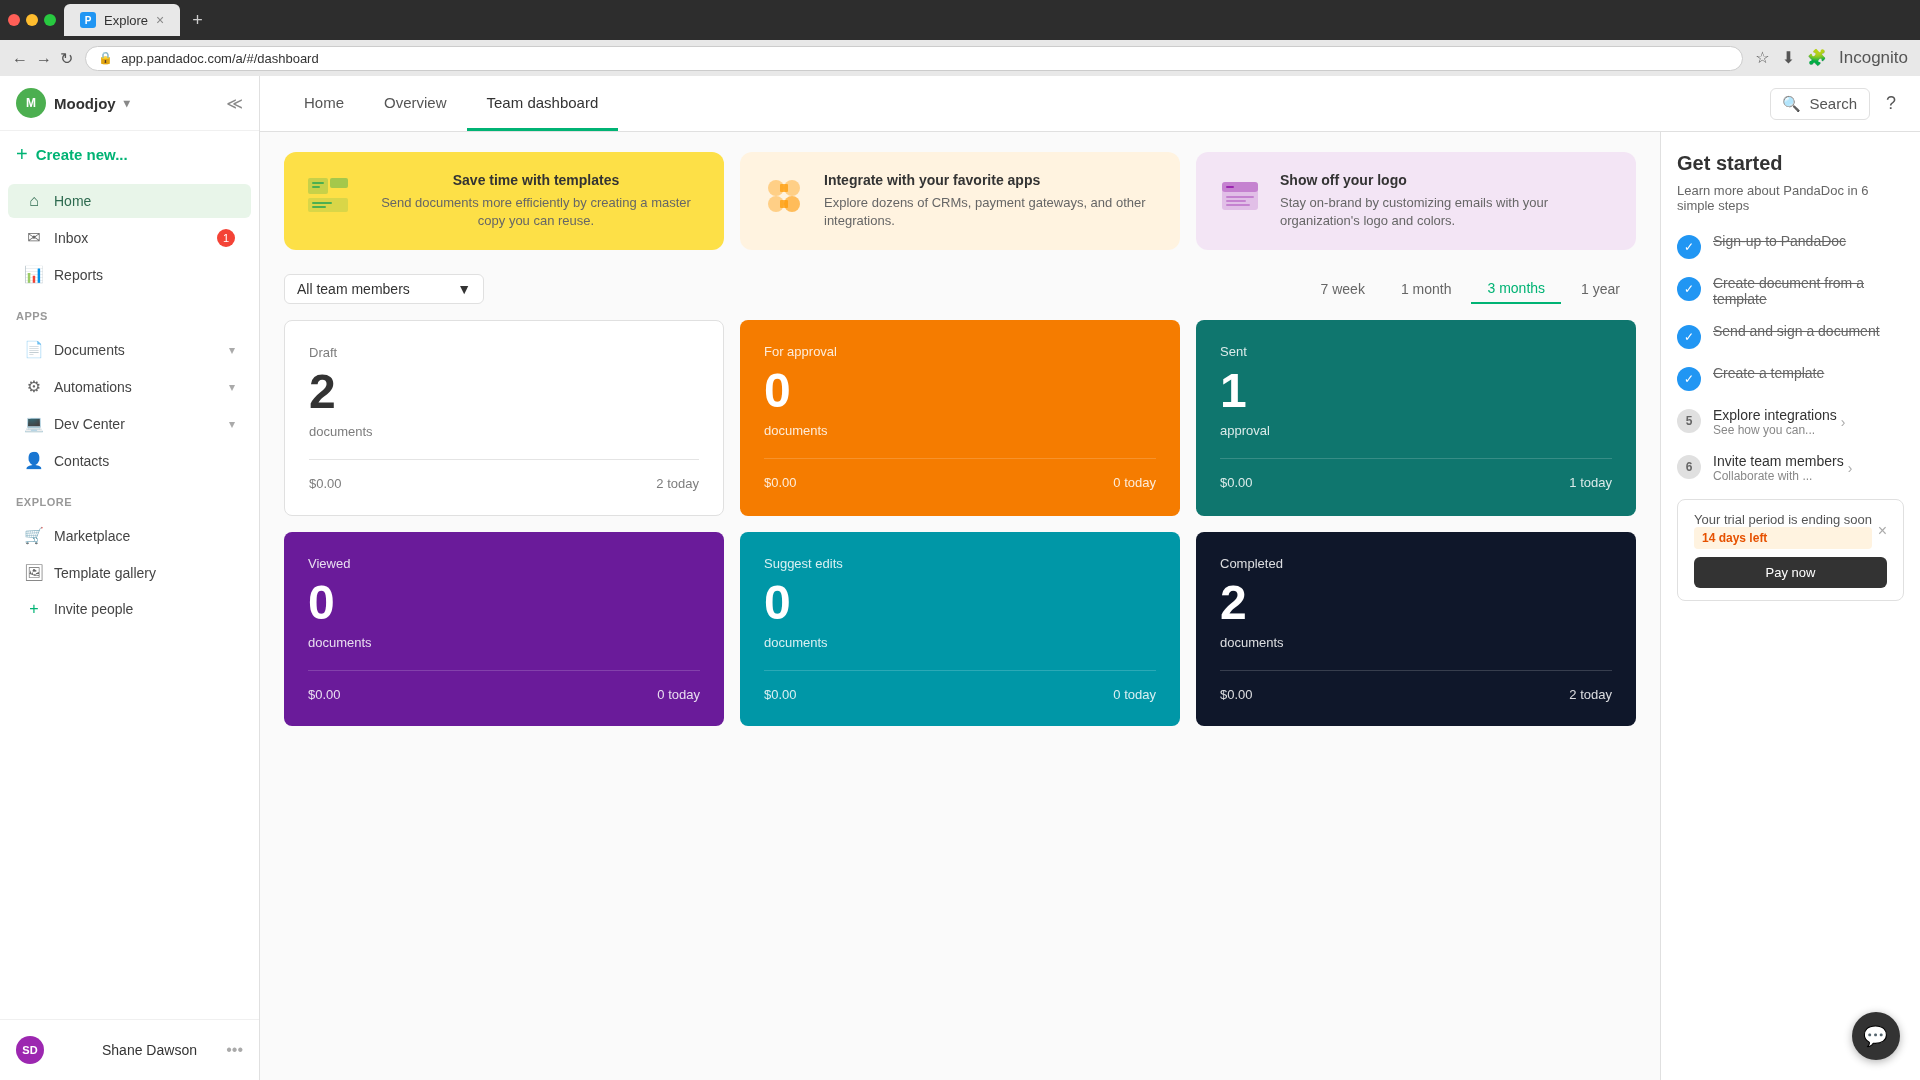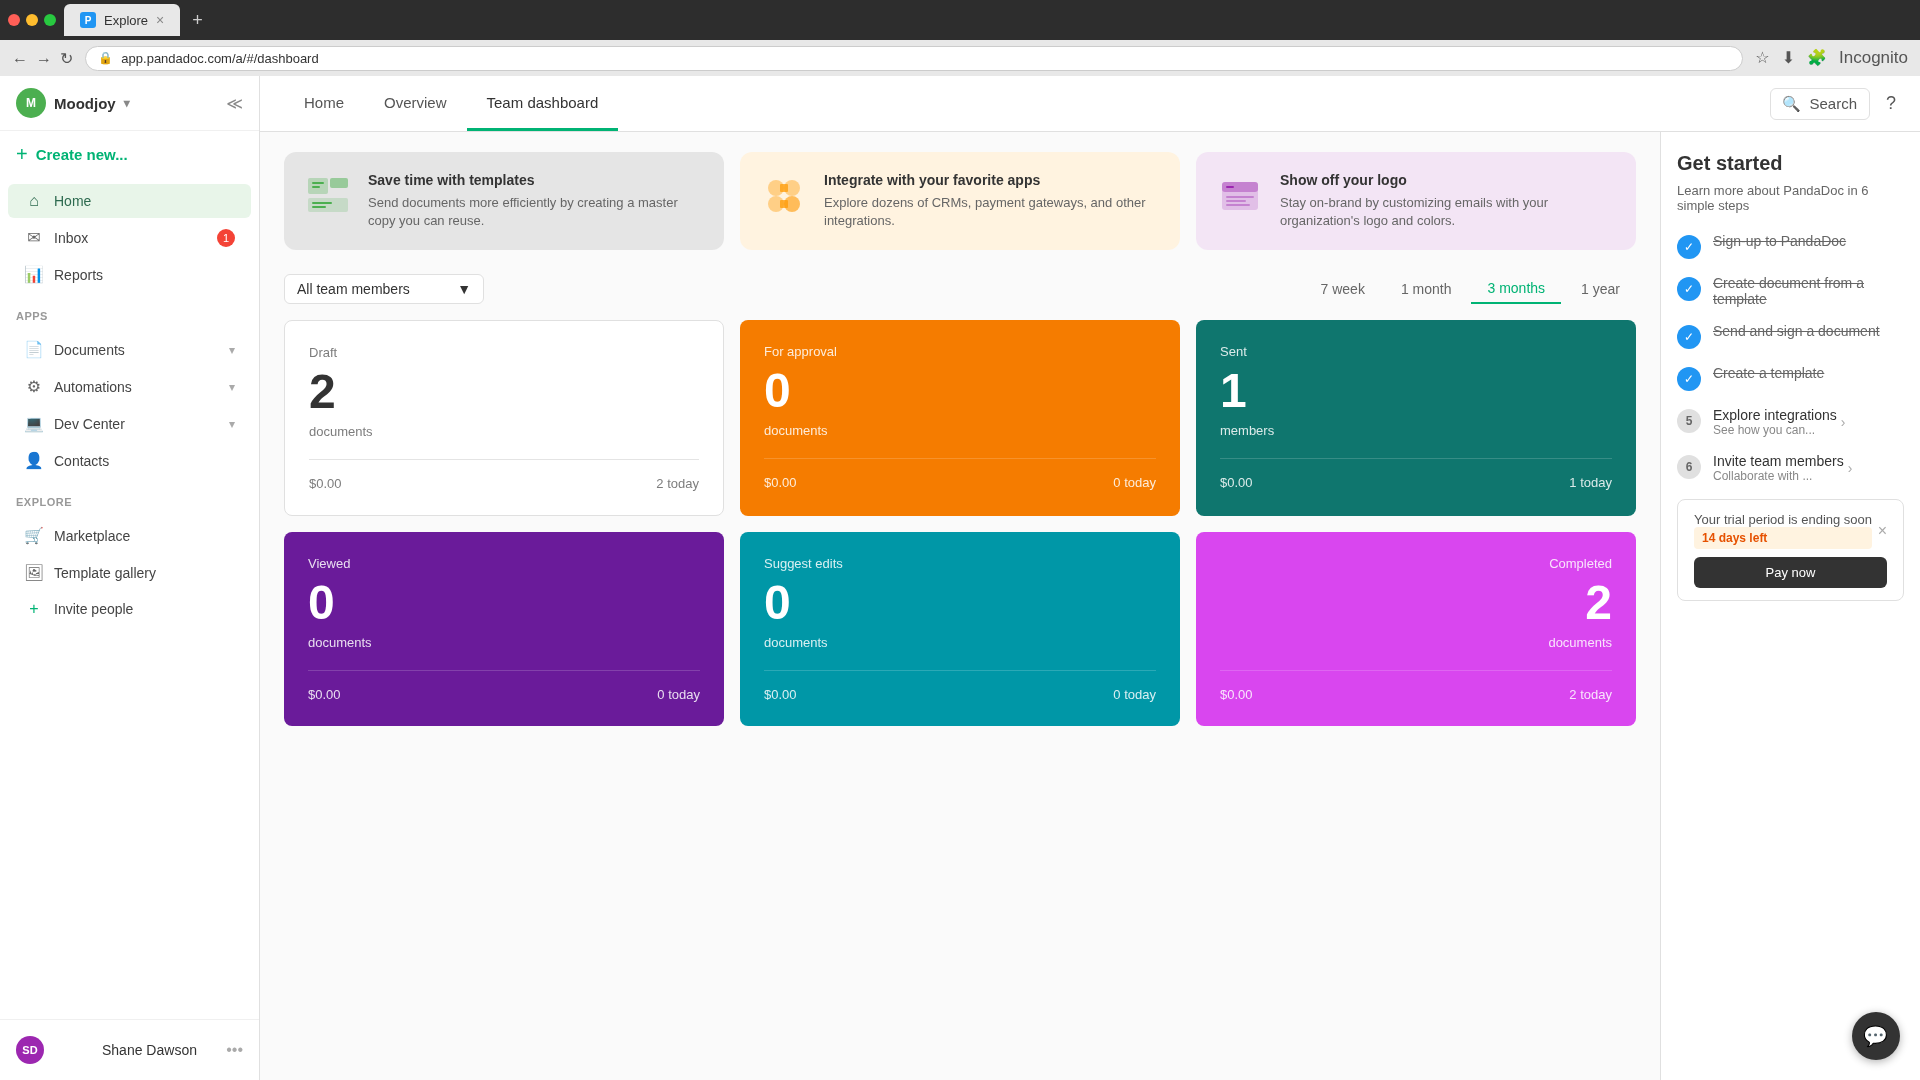--- a/index.html
+++ b/index.html
@@ -69,21 +69,21 @@
     .search-btn { display: flex; align-items: center; gap: 8px; color: #555; font-size: 15px; cursor: pointer; padding: 6px 12px; border: 1px solid #e0e0e0; border-radius: 6px; background: white; }
     .help-btn { color: #555; font-size: 18px; cursor: pointer; }
 
     
     .content-area { flex: 1; display: flex; overflow: hidden; }
     .content-main { flex: 1; overflow-y: auto; padding: 20px 24px; }
 
     
     .feature-cards { display: grid; grid-template-columns: repeat(3, 1fr); gap: 16px; margin-bottom: 24px; }
     .feature-card { background: white; border-radius: 12px; padding: 20px; display: flex; gap: 16px; align-items: flex-start; }
-    .feature-card.green { background: #e5e5e5; }
+    .feature-card.green { background: #fde047; text-align: center; }
     .feature-card.orange { background: #fff3e0; }
     .feature-card.purple { background: #f3e5f5; }
     .feature-card-icon { width: 48px; height: 48px; flex-shrink: 0; display: flex; align-items: center; justify-content: center; font-size: 24px; }
     .feature-card-text h3 { font-size: 14px; font-weight: 600; color: #333; margin-bottom: 6px; }
     .feature-card-text p { font-size: 13px; color: #666; line-height: 1.4; }
 
     
     .filter-bar { display: flex; align-items: center; justify-content: space-between; margin-bottom: 16px; }
     .team-filter { display: flex; align-items: flex-start; gap: 8px; border: 1px solid #e0e0e0; border-radius: 6px; padding: 6px 12px; background: white; font-size: 14px; color: #333; cursor: pointer; min-width: 200px; justify-content: space-between; }
     .time-filters { display: flex; gap: 4px; }
@@ -91,21 +91,21 @@
     .time-btn.active { color: #00b374; font-weight: 500; border-bottom: 2px solid #00b374; border-radius: 0; }
 
     
     .stats-grid { display: grid; grid-template-columns: repeat(3, 1fr); gap: 16px; }
     .stat-card { border-radius: 8px; padding: 24px; color: white; position: relative; }
     .stat-card.draft { background: white; color: #333; border: 1px solid #e0e0e0; }
     .stat-card.approval { background: #F57C00; }
     .stat-card.sent { background: #0f766e; }
     .stat-card.viewed { background: #6A1B9A; }
     .stat-card.suggest { background: #0097A7; }
-    .stat-card.completed { background: #d946ef; text-align: right; }
+    .stat-card.completed { background: #0f172a; }
     .stat-label { font-size: 13px; opacity: 0.85; margin-bottom: 8px; }
     .stat-card.draft .stat-label { color: #666; }
     .stat-number { font-size: 48px; font-weight: 700; line-height: 1; margin-bottom: 8px; }
     .stat-card.draft .stat-number { color: #333; }
     .stat-docs { font-size: 13px; opacity: 0.85; margin-bottom: 20px; }
     .stat-card.draft .stat-docs { color: #666; }
     .stat-footer { display: flex; justify-content: space-between; font-size: 13px; opacity: 0.85; margin-top: auto; padding-top: 16px; border-top: 1px solid rgba(255,255,255,0.2); }
     .stat-card.draft .stat-footer { border-top-color: #e0e0e0; color: #666; }
 
     
@@ -362,21 +362,21 @@
             <div class="stat-docs">documents</div>
             <div class="stat-footer">
               <span>$0.00</span>
               <span>0 today</span>
             </div>
           </div>
 
           <div class="stat-card sent">
             <div class="stat-label">Sent</div>
             <div class="stat-number">1</div>
-            <div class="stat-docs">members</div>
+            <div class="stat-docs">approval</div>
             <div class="stat-footer">
               <span>$0.00</span>
               <span>1 today</span>
             </div>
           </div>
 
           <div class="stat-card viewed">
             <div class="stat-label">Viewed</div>
             <div class="stat-number">0</div>
             <div class="stat-docs">documents</div>

